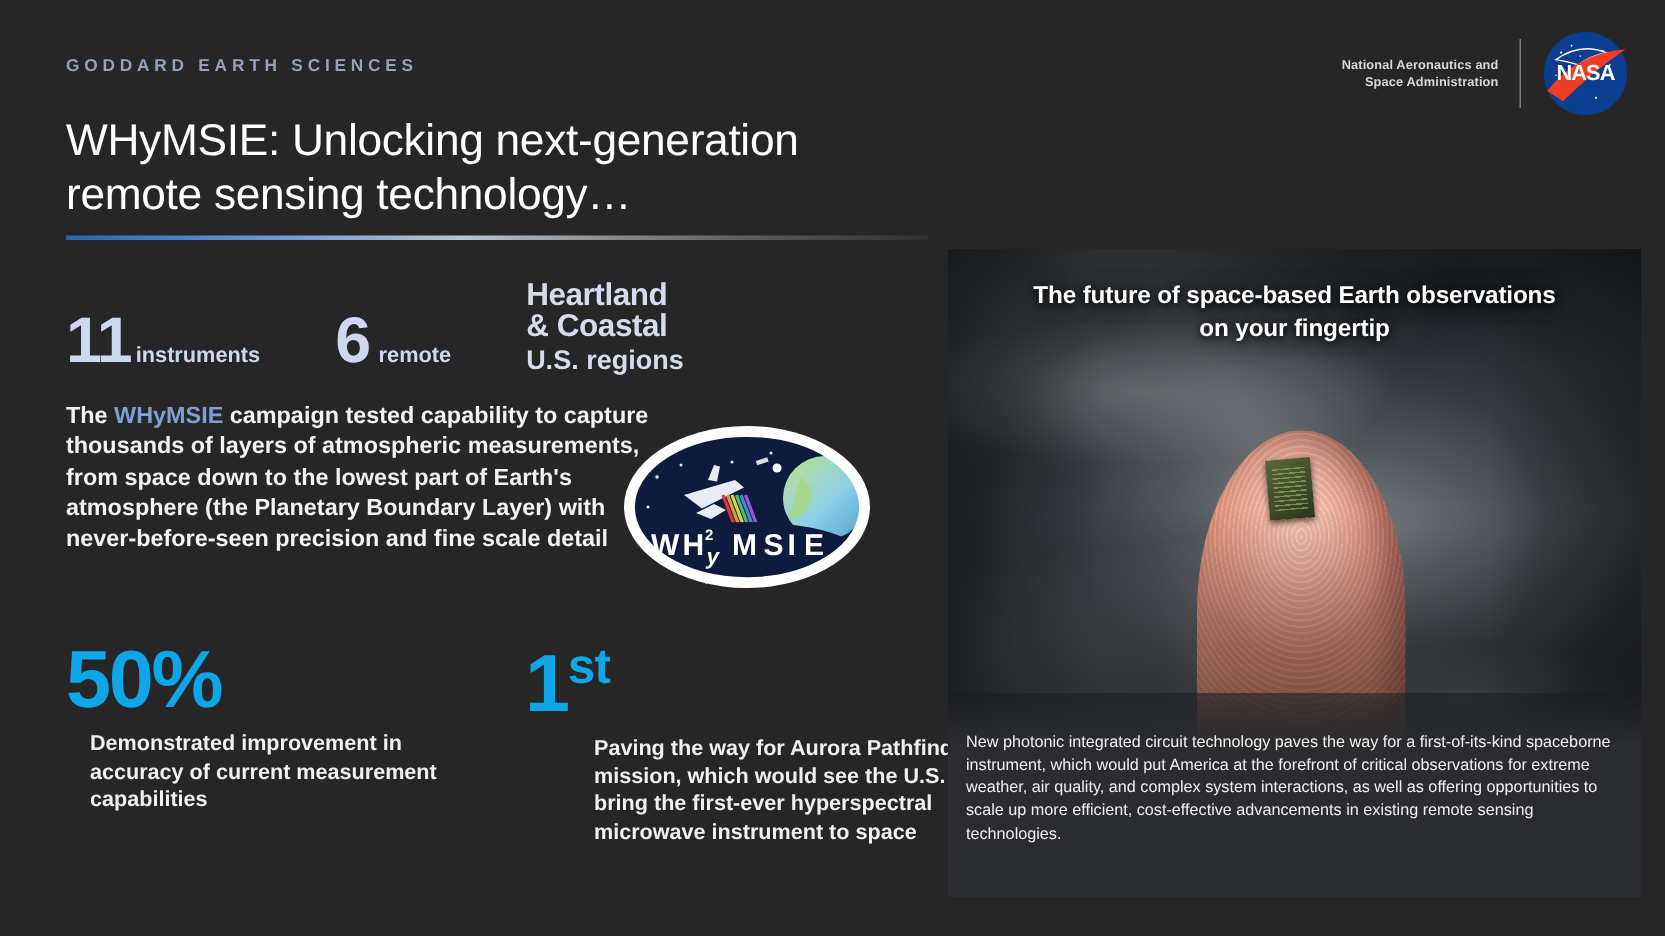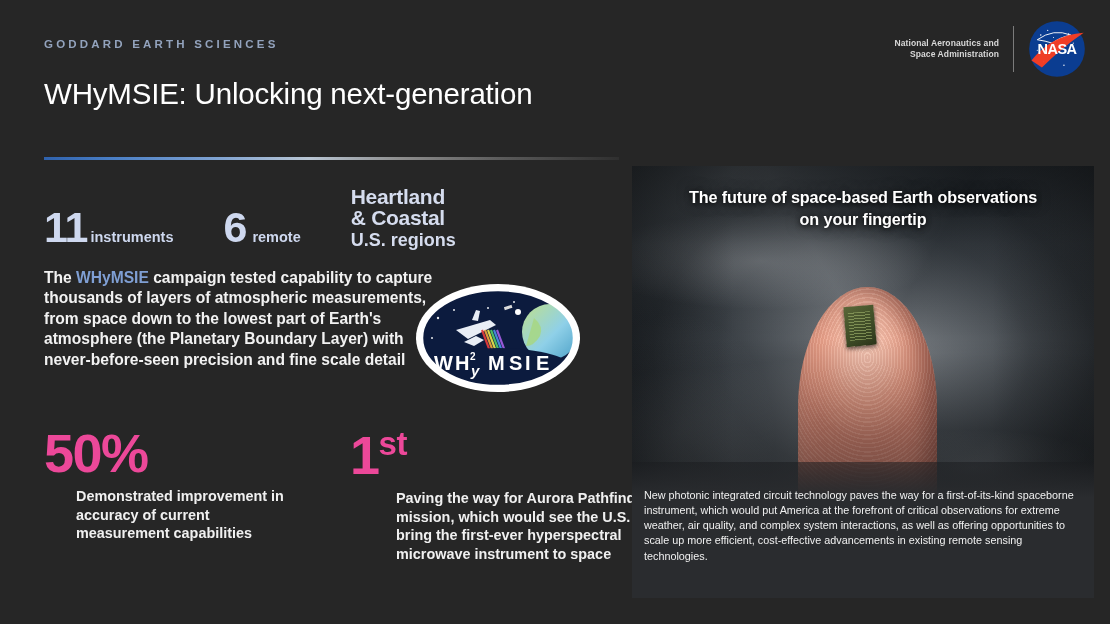--- a/index.html
+++ b/index.html
@@ -88,26 +88,26 @@
   .lede .hl { color: #7f9fd4; }
 
   
   .patch { position: absolute; left: 398px; top: 272px; width: 200px; height: 130px; }
   .patch svg { width: 100%; height: 100%; display: block; }
 
   
   .kpis { position: absolute; left: 44px; top: 428px; display: flex; gap: 52px; }
   .kpi { width: 252px; }
   .kpi-big {
-    font-size: 54px; font-weight: 700; color: #ec4899;
+    font-size: 54px; font-weight: 700; color: #0ea5e9;
     line-height: .95; letter-spacing: -1.5px;
   }
   .kpi-big .sup { font-size: 33px; vertical-align: super; letter-spacing: -.5px; }
   .kpi-body {
-    margin-top: 8px; margin-left: 32px;
+    margin-top: 8px; margin-left: 16px;
     font-size: 14.4px; line-height: 18.4px;
     font-weight: 700; color: #f0f0f0;
   }
   .kpi-2 .kpi-body { margin-left: 48px; width: 262px; }
   .kpi-2 .kpi-big { margin-left: 2px; }
 
   
   .panel {
     position: absolute; left: 632px; top: 166px;
     width: 462px; height: 432px;
@@ -221,20 +221,21 @@
           <circle cx="16" cy="52" r=".9"></circle>
       </g>
       <path d="M16 34 Q44 14 74 26 Q54 30 42 40 Q30 36 16 34 Z" fill="none" stroke="#ffffff" stroke-width="1.6"></path>
       <path d="M6 70 Q40 26 96 22 Q58 48 24 82 Z" fill="#fc3d21" opacity=".95"></path>
       <text x="50" y="58" text-anchor="middle" fill="#ffffff" font-family="Liberation Sans, sans-serif" font-size="25" font-weight="700" letter-spacing="-1">NASA</text>
     </svg>
   </div>
 
   <div class="deck-title">
     <span>WHyMSIE: Unlocking next-generation</span><br>
+    <span>remote sensing technology…</span>
   </div>
   <div class="title-rule"></div>
 
   <div class="stats-row">
     <div class="stat">
       <span class="stat-num">11</span>
       <span class="stat-unit">instruments</span>
     </div>
     <div class="stat stat-6">
       <span class="stat-num">6</span>

